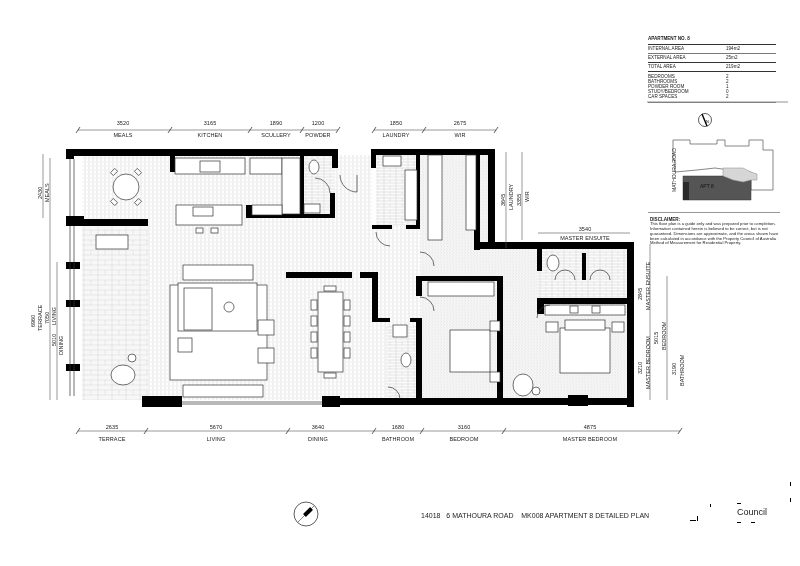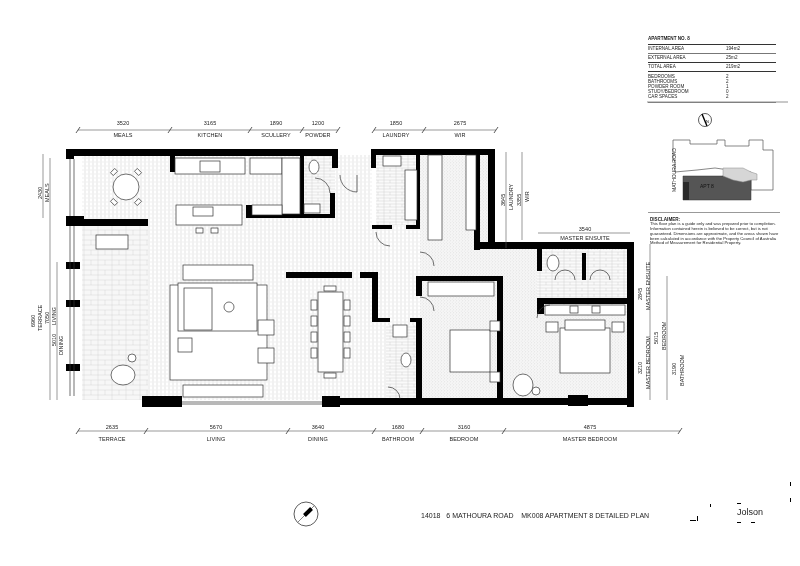--- a/index.html
+++ b/index.html
@@ -364,18 +364,18 @@
   </svg>
 </div>
 <div class="abs title-block" style="left:421px;top:512px;">
   <span>14018</span>&nbsp;&nbsp;
   <span>6 MATHOURA ROAD</span>&nbsp;&nbsp;&nbsp;
   <span>MK008 APARTMENT 8 DETAILED PLAN</span>
 </div>
 <div class="abs" style="left:690px;top:520px;width:6px;height:1px;background:#000;"></div>
 <div class="abs" style="left:710px;top:504px;width:1px;height:3px;background:#000;"></div>
 <div class="abs" style="left:697px;top:516px;width:1px;height:5px;background:#000;"></div>
-<div class="abs" style="left:737px;top:507px;font-size:9px;color:#222;">Jolson</div>
+<div class="abs" style="left:737px;top:507px;font-size:9px;color:#222;">Council</div>
 <div class="abs" style="left:737px;top:503px;width:4px;height:1px;background:#000;"></div>
 <div class="abs" style="left:737px;top:522px;width:4px;height:1px;background:#000;"></div>
 <div class="abs" style="left:751px;top:522px;width:4px;height:1px;background:#000;"></div>
 <div class="abs" style="left:790px;top:482px;width:1px;height:4px;background:#000;"></div>
 <div class="abs" style="left:790px;top:498px;width:1px;height:4px;background:#000;"></div>
 
 </body></html>

